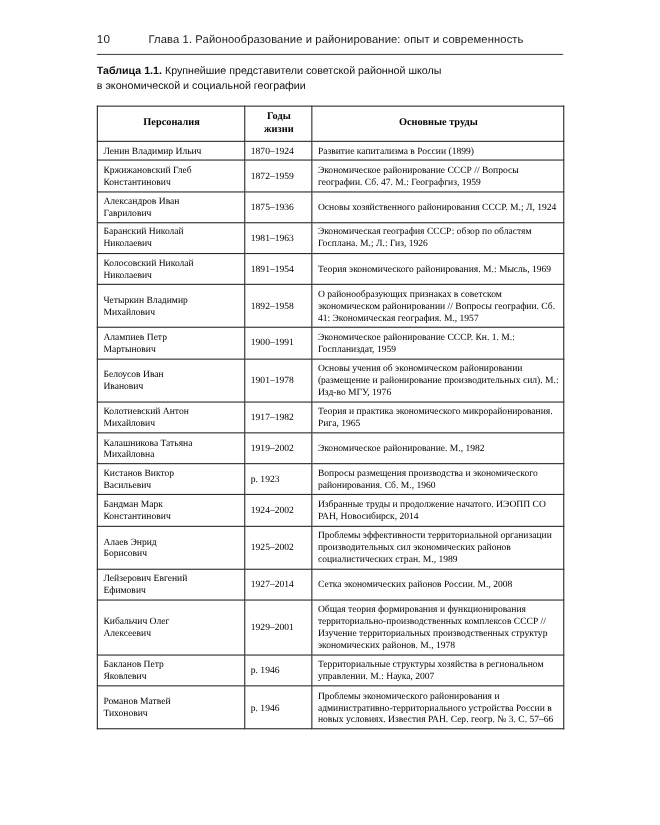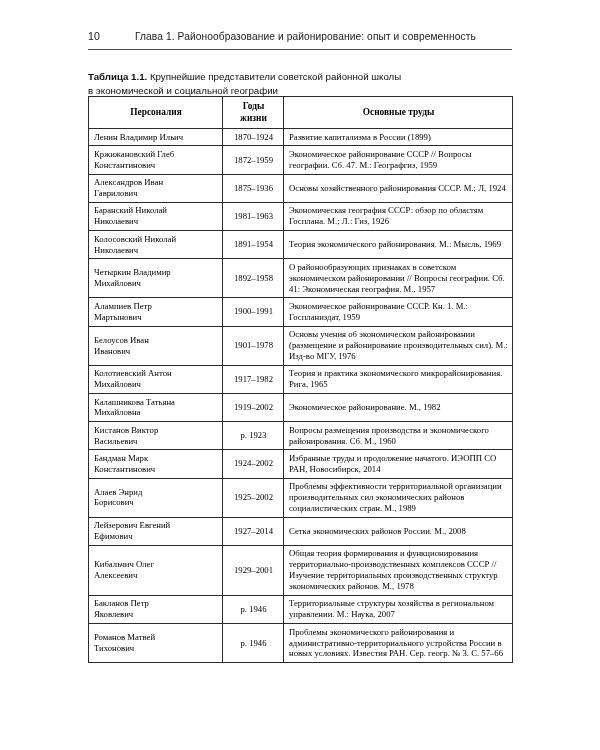--- a/index.html
+++ b/index.html
@@ -53,21 +53,21 @@
     top: 49px;
     width: 424px;
     height: 1px;
     background: #4d4d4d;
   }
 
   
   .caption {
     position: absolute;
     left: 88px;
-    top: 70px;
+    top: 58px;
     width: 426px;
     font-family: "Liberation Sans", sans-serif;
     font-size: 9.7px;
     line-height: 13.6px;
     color: #0d0d0d;
   }
   .caption .cap-label {
     font-weight: bold;
   }
 
@@ -99,21 +99,21 @@
   }
   table.data thead th {
     font-weight: bold;
     text-align: center;
     font-size: 9.4px;
     line-height: 11.6px;
     padding-top: 4px;
     padding-bottom: 4px;
   }
   td.person   { text-align: left; }
-  td.years    { text-align: center; white-space: nowrap; font-family: Liberation Serif, serif; }
+  td.years    { text-align: left; white-space: nowrap; font-family: Liberation Serif, serif; }
   td.works    { text-align: left; }
 </style>
 </head>
 <body>
 
 <div class="page">
 
   <div class="running-head">
     <span class="folio">10</span>
     <span class="head-title">Глава 1. Районообразование и районирование: опыт и современность</span>

